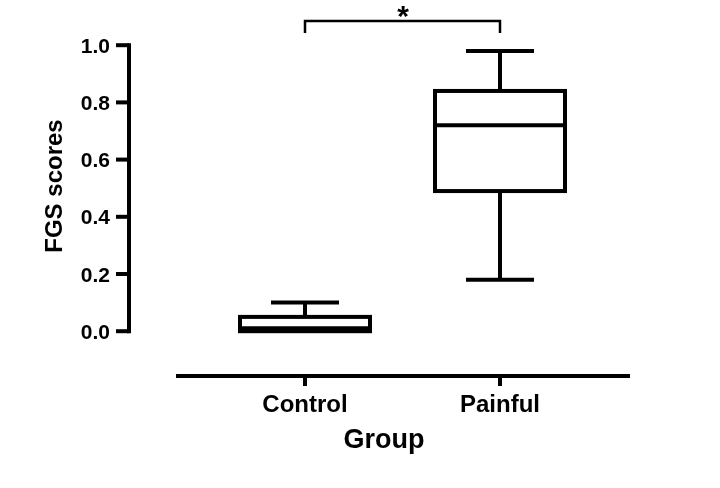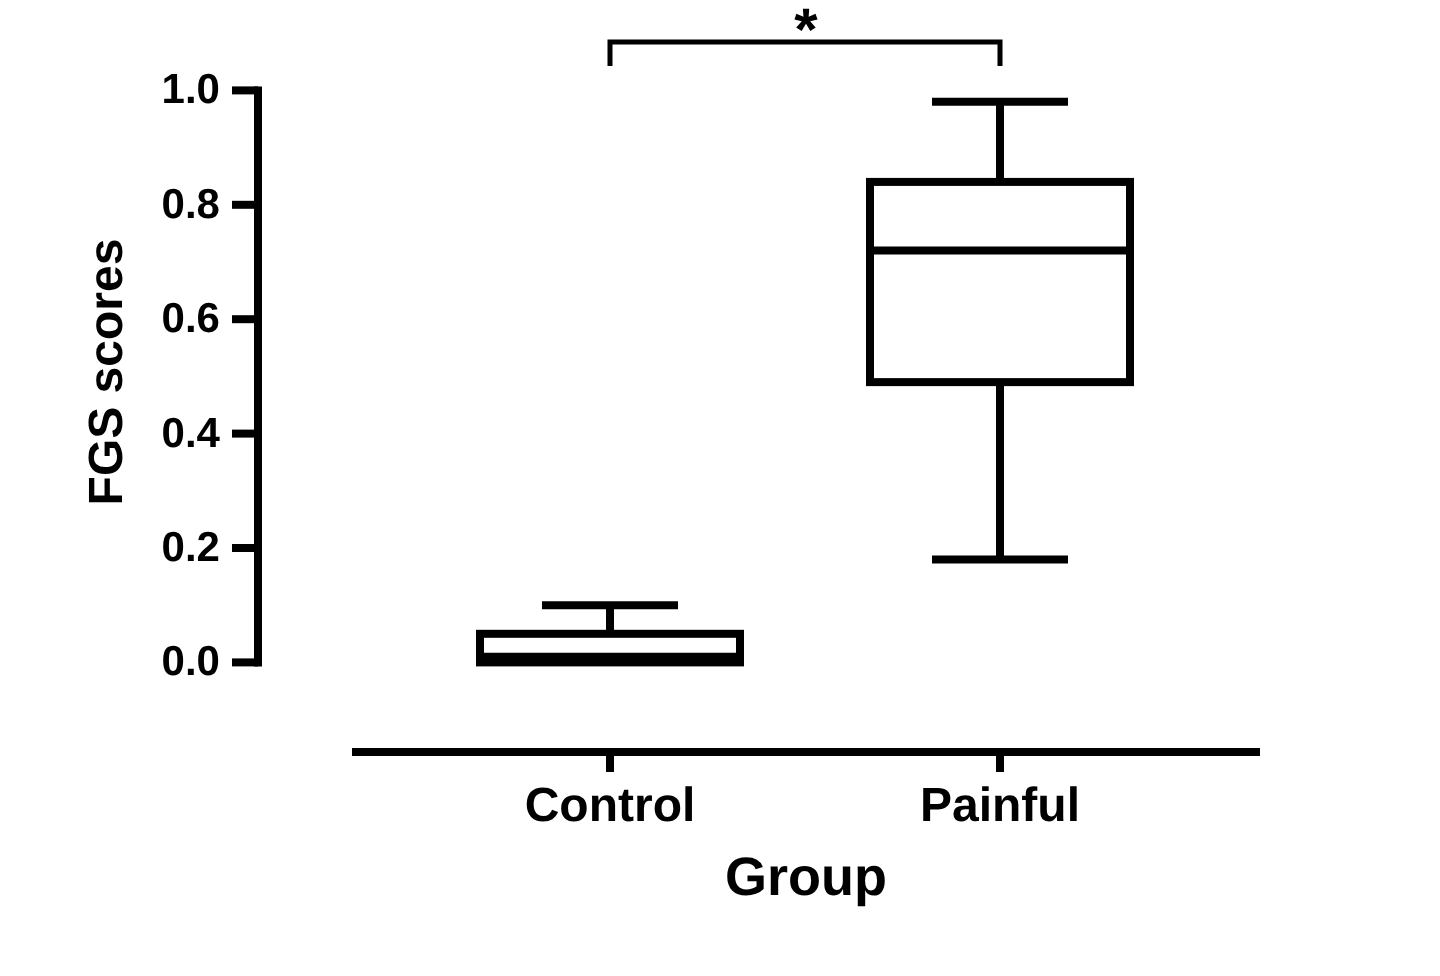--- a/index.html
+++ b/index.html
@@ -25,21 +25,21 @@
     position: absolute;
     left: 54px;
     top: 186px;
     transform: translate(-50%, -50%) rotate(-90deg);
     font-weight: bold;
     font-size: 24px;
     white-space: nowrap;
   }
   .x-title {
     position: absolute;
-    left: 403px;
+    left: 384px;
     top: 439px;
     transform: translate(-50%, -50%);
     font-weight: bold;
     font-size: 27px;
     white-space: nowrap;
   }
   .sig-star {
     position: absolute;
     left: 403px;
     top: 16px;

